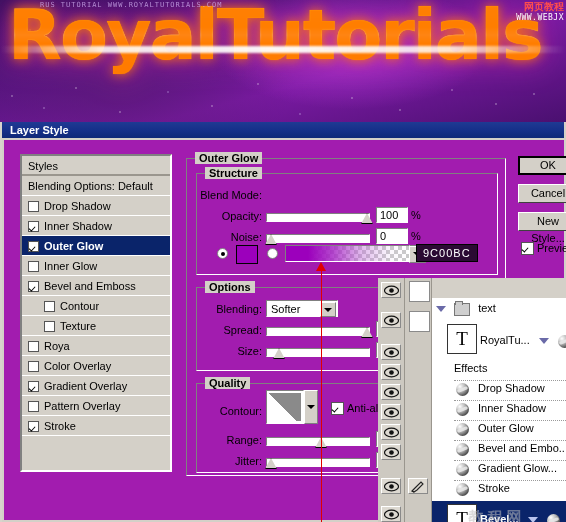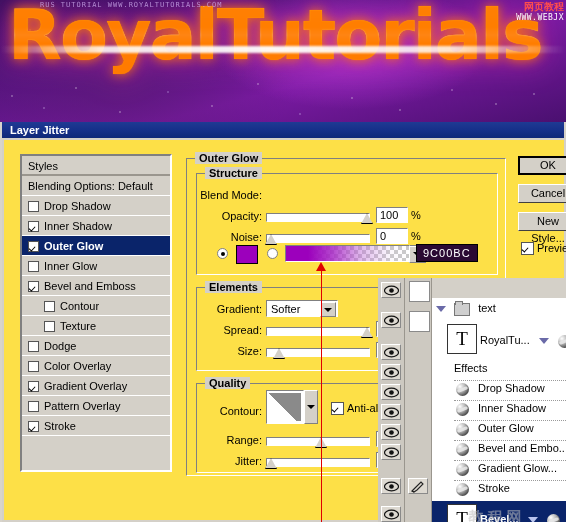--- a/index.html
+++ b/index.html
@@ -56,21 +56,21 @@
   .wm-tr .cn{font-size:10px;color:#ff4d4d;font-family:"DejaVu Sans",sans-serif;font-weight:bold;}
   .wm-tr .url{font-size:8px;color:#ffffff;font-family:"DejaVu Sans Mono",monospace;letter-spacing:.5px;}
 
   
   .dialog{position:absolute;left:2px;top:122px;width:564px;height:400px;
     background:#d4d0c8;border:2px solid #d4d0c8;border-top:none;box-sizing:border-box;}
   .titlebar{position:absolute;left:2px;top:122px;width:562px;height:16px;
     background:linear-gradient(180deg,#1f3a93 0%,#16308a 50%,#0f2878 100%);
     color:#fff;font-size:11px;font-weight:bold;padding:2px 0 0 8px;box-sizing:border-box;
     font-family:"Liberation Sans",sans-serif;}
-  .dlgbody{position:absolute;left:4px;top:140px;width:560px;height:380px;background:#fde047;}
+  .dlgbody{position:absolute;left:4px;top:140px;width:560px;height:380px;background:#a21caf;}
 
   
   .styles-panel{position:absolute;left:16px;top:14px;width:152px;height:318px;
     background:#d4d0c8;border:2px solid;border-color:#808080 #fff #fff #808080;box-sizing:border-box;}
   .srow{height:20px;line-height:20px;font-size:11px;color:#000;padding-left:6px;
     border-bottom:1px solid #fff;box-sizing:border-box;white-space:nowrap;position:relative;}
   .srow.header{font-size:11px;border-bottom:2px solid #9a968e;}
   .srow.sel{background:#0a246a;color:#fff;font-weight:bold;}
   .cb{display:inline-block;width:9px;height:9px;background:#fff;border:1px solid #555;
     vertical-align:middle;margin-right:5px;position:relative;top:-1px;}
@@ -180,21 +180,21 @@
     <div class="glowtext">RoyalTutorials</div>
     <div class="streak"></div>
     <div class="wm-top">RUS TUTORIAL  WWW.ROYALTUTORIALS.COM</div>
     <div class="wm-tr">
       <div class="cn">网页教程</div>
       <div class="url">WWW.WEBJX</div>
     </div>
   </div>
 
   <div class="dialog"></div>
-  <div class="titlebar">Layer Jitter</div>
+  <div class="titlebar">Layer Style</div>
 
   <div class="dlgbody">
 
     <div class="styles-panel">
       <div class="srow header">Styles</div>
       <div class="srow">Blending Options: Default</div>
 
       <div class="srow">
         <span class="cb"></span><span>Drop Shadow</span>
       </div>
@@ -210,21 +210,21 @@
       <div class="srow">
         <span class="cb on"></span><span>Bevel and Emboss</span>
       </div>
       <div class="srow indent">
         <span class="cb"></span><span>Contour</span>
       </div>
       <div class="srow indent">
         <span class="cb"></span><span>Texture</span>
       </div>
       <div class="srow">
-        <span class="cb"></span><span>Dodge</span>
+        <span class="cb"></span><span>Roya</span>
       </div>
       <div class="srow">
         <span class="cb"></span><span>Color Overlay</span>
       </div>
       <div class="srow">
         <span class="cb on"></span><span>Gradient Overlay</span>
       </div>
       <div class="srow">
         <span class="cb"></span><span>Pattern Overlay</span>
       </div>
@@ -261,23 +261,23 @@
     <div class="radio" style="left:263px;top:108px;"></div>
     <div class="gradbar" style="left:281px;top:105px;width:125px;">
       <div class="inner"></div>
     </div>
     <div class="combo" style="left:406px;top:105px;width:17px;padding:0;">
       <span class="arrowbtn" style="right:0;top:0;width:15px;height:15px;"></span>
     </div>
     <div class="hexbox" style="left:412px;top:104px;">9C00BC</div>
 
     <div class="group" style="left:192px;top:147px;width:300px;height:82px;">
-      <div class="gtitle">Elements</div>
-    </div>
-    <div class="lbl" style="left:196px;top:163px;width:62px;">Gradient:</div>
+      <div class="gtitle">Options</div>
+    </div>
+    <div class="lbl" style="left:196px;top:163px;width:62px;">Blending:</div>
     <div class="combo" style="left:262px;top:160px;width:72px;">
       <span>Softer</span>
       <span class="arrowbtn"></span>
     </div>
 
     <div class="lbl" style="left:196px;top:184px;width:62px;">Spread:</div>
     <div class="slider" style="left:262px;top:187px;width:104px;">
       <span class="thumb" style="left:94px;"></span>
     </div>
     <div class="numbox" style="left:372px;top:181px;width:32px;">10</div>

